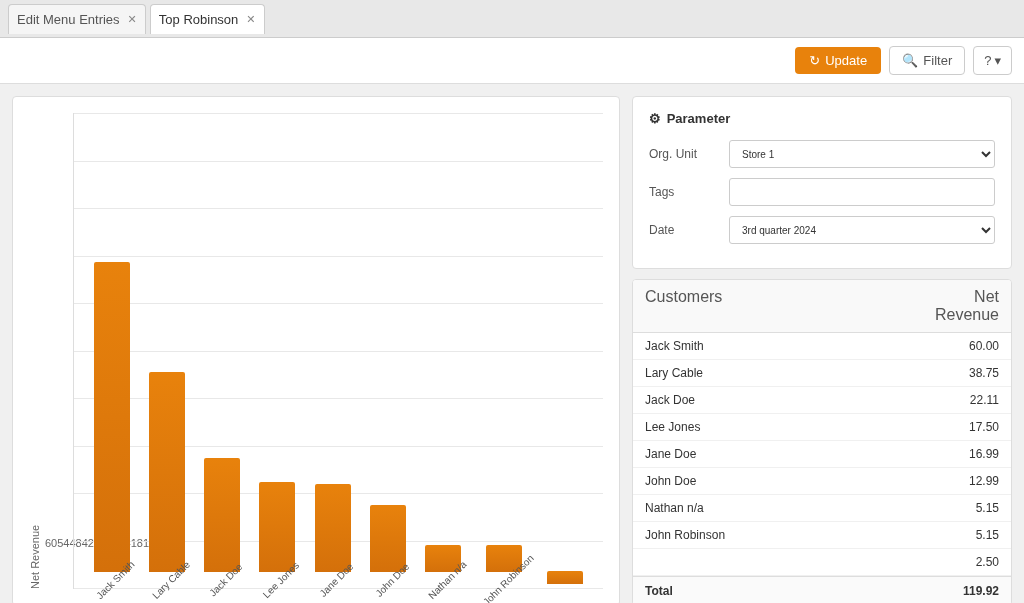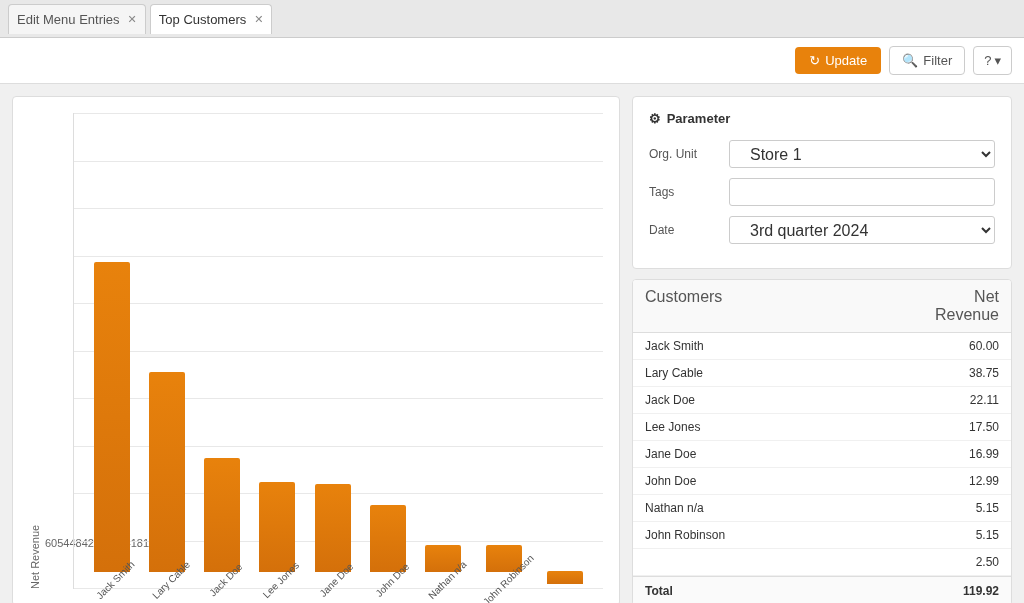--- a/index.html
+++ b/index.html
@@ -216,22 +216,22 @@
       padding: 4px 8px;
       font-size: 12px;
       color: #333;
       background: #fff;
       height: 28px;
     }
     .param-select {
       flex: 1;
       border: 1px solid #ccc;
       border-radius: 3px;
-      padding: 4px 16px;
-      font-size: 16px;
+      padding: 4px 8px;
+      font-size: 10px;
       color: #333;
       background: #fff;
       height: 28px;
       appearance: auto;
     }
     .table-panel {
       background: #fff;
       border: 1px solid #ddd;
       border-radius: 4px;
       overflow: hidden;
@@ -270,21 +270,21 @@
   </style>
 </head>
 <body>
 
 <div class="tab-bar">
   <div class="tab">
     <span>Edit Menu Entries</span>
     <span class="close-x">✕</span>
   </div>
   <div class="tab active">
-    <span>Top Customers</span>
+    <span>Top Robinson</span>
     <span class="close-x">✕</span>
   </div>
 </div>
 
 <div class="toolbar">
   <button class="btn-update">
     <span>↻</span>
     <span>Update</span>
   </button>
   <button class="btn-filter">

